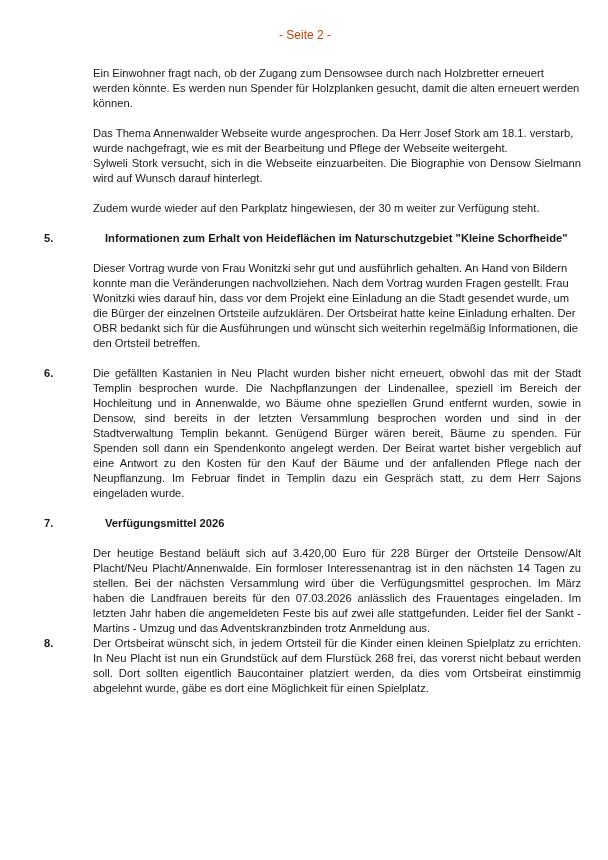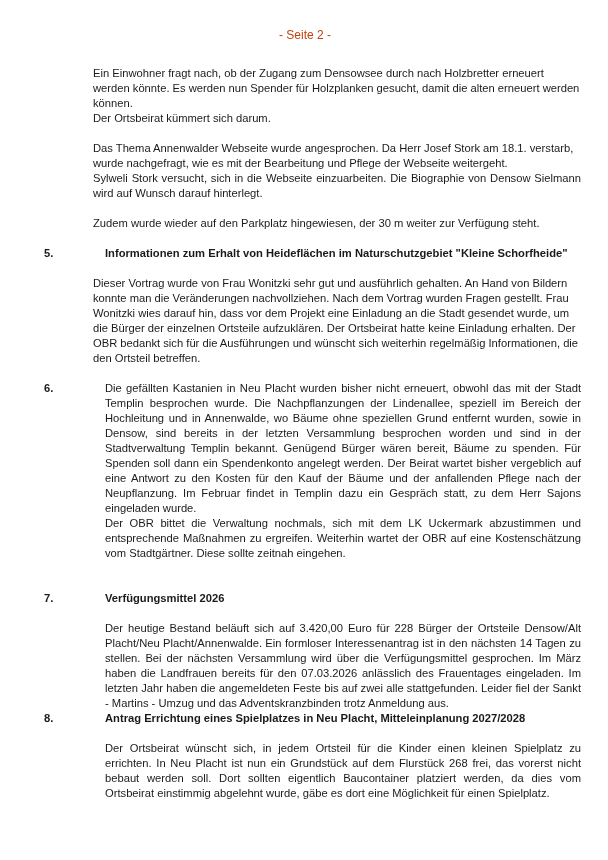--- a/index.html
+++ b/index.html
@@ -1,66 +1,63 @@
 <!DOCTYPE html>
 <html><head>
 <meta charset="utf-8">
 <style>
   html, body { margin: 0; padding: 0; background: #ffffff; }
   body { width: 608px; height: 860px; overflow: hidden; position: relative; font-family: "Liberation Sans", sans-serif; color: #1a1a1a; }
   .page-header { position: absolute; top: 28px; left: 1px; width: 608px; text-align: center; font-family: Liberation Sans, sans-serif; font-size: 12px; color: #c2410c; }
   .content { position: absolute; left: 93px; top: 66px; width: 488px; font-size: 11.2px; line-height: 15px; }
   .para { margin: 0 0 15px 0; }
-  .para.just { text-align: justify; margin-left: 12px; }
+  .para.just { text-align: justify; }
   .line { display: block; }
   .section { position: relative; }
   .sec-num { position: absolute; left: -49px; top: 0; font-weight: bold; }
   .sec-title { font-weight: bold; margin: 0 0 15px 12px; }
   .gap { height: 15px; }
 </style>
 </head>
 <body>
 
 <div class="page-header">- Seite 2 -</div>
 
 <div class="content">
 
   <div class="para">
     <span class="line">Ein Einwohner fragt nach, ob der Zugang zum Densowsee durch nach Holzbretter erneuert werden könnte. Es werden nun Spender für Holzplanken gesucht, damit die alten erneuert werden können.</span>
-    <span class="line">Der Ortsbeirat kümmert sich darum.</span>
   </div>
 
   <div class="para">
     <span class="line">Das Thema Annenwalder Webseite wurde angesprochen. Da Herr Josef Stork am 18.1. verstarb, wurde nachgefragt, wie es mit der Bearbeitung und Pflege der Webseite weitergeht.</span>
     <span class="line" style="text-align:justify">Sylweli Stork versucht, sich in die Webseite einzuarbeiten. Die Biographie von Densow Sielmann wird auf Wunsch darauf hinterlegt.</span>
   </div>
 
   <div class="para">
     <span class="line">Zudem wurde wieder auf den Parkplatz hingewiesen, der 30 m weiter zur Verfügung steht.</span>
   </div>
 
   <div class="section">
     <span class="sec-num">5.</span>
     <div class="sec-title">Informationen zum Erhalt von Heideflächen im Naturschutzgebiet "Kleine Schorfheide"</div>
     <div class="para">Dieser Vortrag wurde von Frau Wonitzki sehr gut und ausführlich gehalten. An Hand von Bildern konnte man die Veränderungen nachvollziehen. Nach dem Vortrag wurden Fragen gestellt. Frau Wonitzki wies darauf hin, dass vor dem Projekt eine Einladung an die Stadt gesendet wurde, um die Bürger der einzelnen Ortsteile aufzuklären. Der Ortsbeirat hatte keine Einladung erhalten. Der OBR bedankt sich für die Ausführungen und wünscht sich weiterhin regelmäßig Informationen, die den Ortsteil betreffen.</div>
   </div>
 
   <div class="section">
     <span class="sec-num">6.</span>
     <div class="para just" style="margin-bottom:0">Die gefällten Kastanien in Neu Placht wurden bisher nicht erneuert, obwohl das mit der Stadt Templin besprochen wurde. Die Nachpflanzungen der Lindenallee, speziell im Bereich der Hochleitung und in Annenwalde, wo Bäume ohne speziellen Grund entfernt wurden, sowie in Densow, sind bereits in der letzten Versammlung besprochen worden und sind in der Stadtverwaltung Templin bekannt. Genügend Bürger wären bereit, Bäume zu spenden. Für Spenden soll dann ein Spendenkonto angelegt werden. Der Beirat wartet bisher vergeblich auf eine Antwort zu den Kosten für den Kauf der Bäume und der anfallenden Pflege nach der Neupflanzung. Im Februar findet in Templin dazu ein Gespräch statt, zu dem Herr Sajons eingeladen wurde.</div>
-    <div class="para just">Der OBR bittet die Verwaltung nochmals, sich mit dem LK Uckermark abzustimmen und entsprechende Maßnahmen zu ergreifen. Weiterhin wartet der OBR auf eine Kostenschätzung vom Stadtgärtner. Diese sollte zeitnah eingehen.</div>
   </div>
 
   <div class="gap"></div>
 
   <div class="section">
     <span class="sec-num">7.</span>
     <div class="sec-title">Verfügungsmittel 2026</div>
     <div class="para just" style="margin-bottom:0">Der heutige Bestand beläuft sich auf 3.420,00 Euro für 228 Bürger der Ortsteile Densow/Alt Placht/Neu Placht/Annenwalde. Ein formloser Interessenantrag ist in den nächsten 14 Tagen zu stellen. Bei der nächsten Versammlung wird über die Verfügungsmittel gesprochen. Im März haben die Landfrauen bereits für den 07.03.2026 anlässlich des Frauentages eingeladen. Im letzten Jahr haben die angemeldeten Feste bis auf zwei alle stattgefunden. Leider fiel der Sankt - Martins - Umzug und das Adventskranzbinden trotz Anmeldung aus.</div>
   </div>
 
   <div class="section">
     <span class="sec-num">8.</span>
-    <div class="sec-title">Antrag Errichtung eines Spielplatzes in Neu Placht, Mitteleinplanung 2027/2028</div>
     <div class="para just">Der Ortsbeirat wünscht sich, in jedem Ortsteil für die Kinder einen kleinen Spielplatz zu errichten. In Neu Placht ist nun ein Grundstück auf dem Flurstück 268 frei, das vorerst nicht bebaut werden soll. Dort sollten eigentlich Baucontainer platziert werden, da dies vom Ortsbeirat einstimmig abgelehnt wurde, gäbe es dort eine Möglichkeit für einen Spielplatz.</div>
   </div>
 
 </div>
 
 </body></html>

